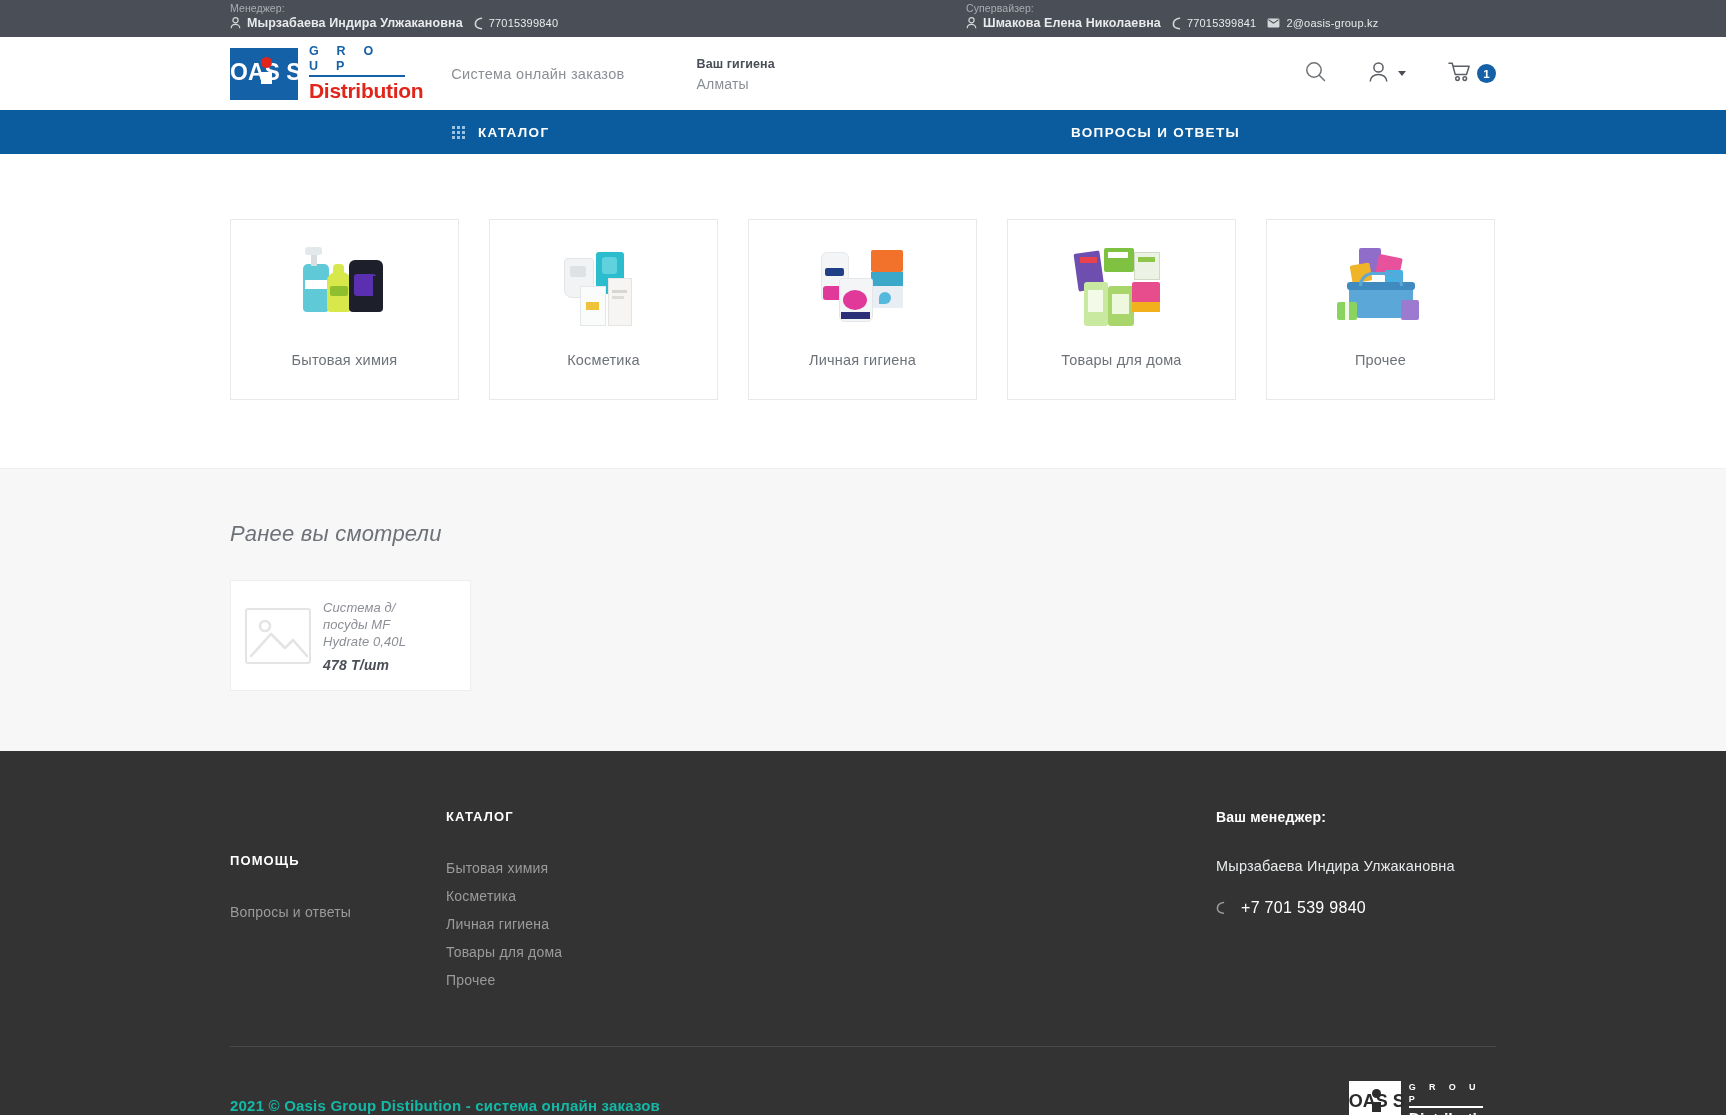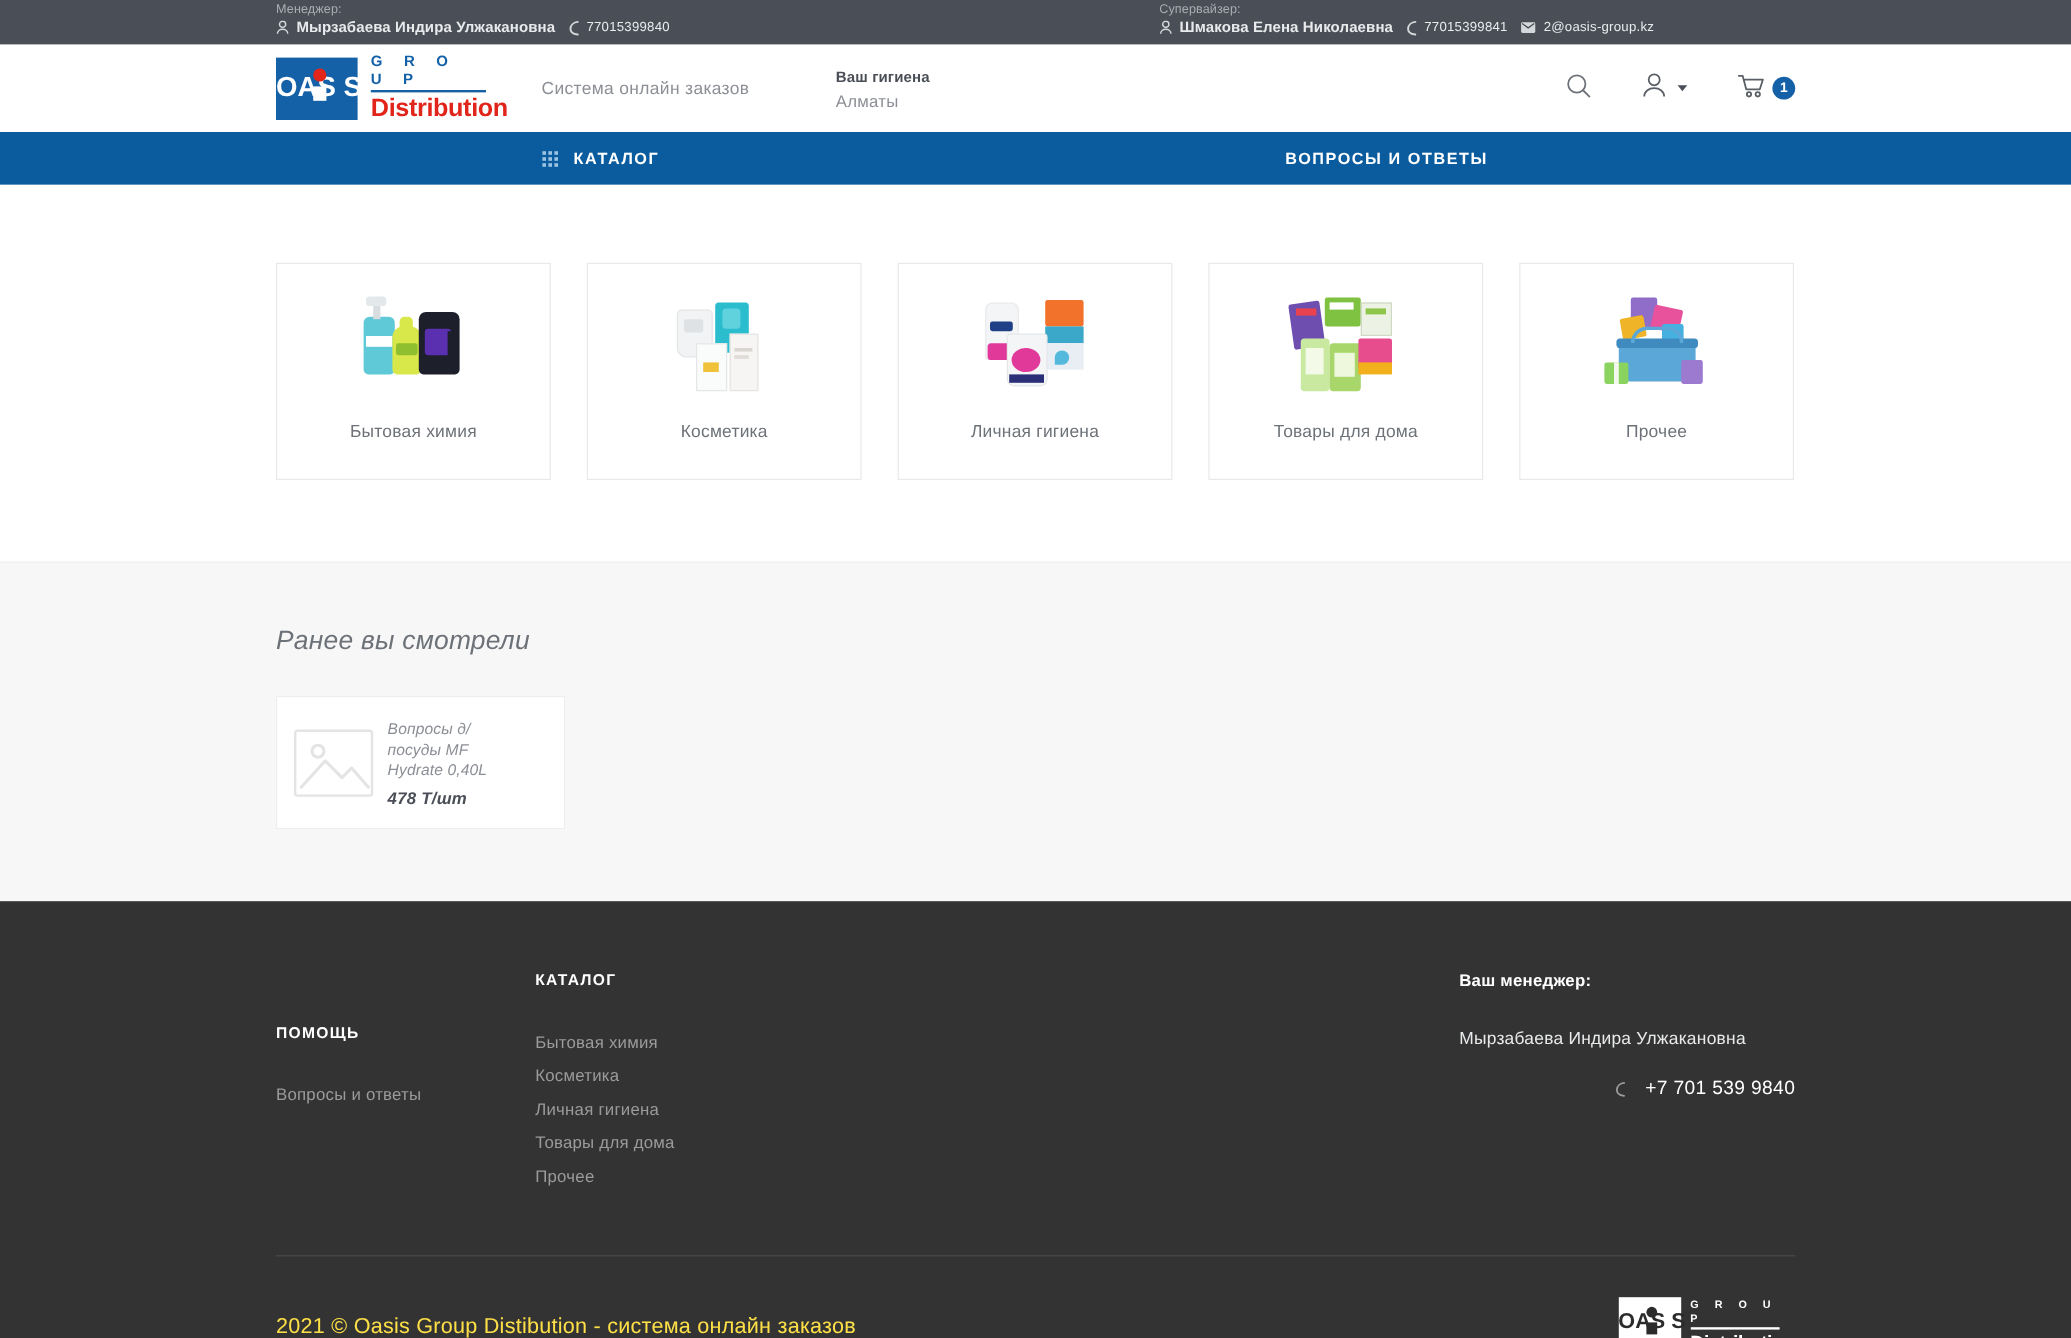--- a/index.html
+++ b/index.html
@@ -335,21 +335,20 @@
     color: #e8eaec;
     font-size: 14.5px;
     letter-spacing: .2px;
     line-height: 22px;
   }
   .manager-phone-row {
     display: flex;
     align-items: center;
     gap: 16px;
     margin-top: 22px;
-    justify-content: flex-end;
   }
   .manager-phone {
     color: #ffffff;
     font-size: 16px;
     letter-spacing: .3px;
   }
   .footer-divider {
     width: 1266px;
     margin: 52px auto 0 auto;
     height: 1px;
@@ -357,23 +356,24 @@
   }
   .footer-bottom {
     width: 1266px;
     margin: 0 auto;
     height: 116px;
     display: flex;
     align-items: center;
     justify-content: space-between;
   }
   .copyright {
-    color: #fde047;
-    font-size: 18px;
-    letter-spacing: .2px;
+    color: #14b8a6;
+    font-size: 15px;
+    letter-spacing: .2px;
+    font-weight: bold;
   }
   .footer-logo { display: flex; align-items: center; gap: 8px; }
   .footer-logo-square {
     width: 52px; height: 48px;
     background: #ffffff;
     position: relative;
   }
   .footer-logo-square .lg-text {
     position: absolute; left: 0; right: 0; top: 9px;
     text-align: center; color: #2b2b2b;
@@ -619,21 +619,21 @@
     <h2 class="recent-title">Ранее вы смотрели</h2>
 
     <div class="product-card">
       <div class="product-thumb">
         <svg width="62" height="52" viewBox="0 0 62 52" style="position:absolute;left:0;top:0;">
           <circle cx="18" cy="16" r="5" fill="none" stroke="#e4e4e4" stroke-width="2.6"></circle>
           <path d="M4 46 L24 24 L38 38 L46 30 L60 46" fill="none" stroke="#e4e4e4" stroke-width="2.6" stroke-linejoin="round" stroke-linecap="round"></path>
         </svg>
       </div>
       <div class="product-info">
-        <div class="product-name">Вопросы д/посуды MF Hydrate 0,40L</div>
+        <div class="product-name">Система д/посуды MF Hydrate 0,40L</div>
         <div class="product-price">478 Т/шт</div>
       </div>
     </div>
   </div>
 </div>
 
 <div class="footer">
   <div class="footer-inner">
     <div class="footer-cols">
 

